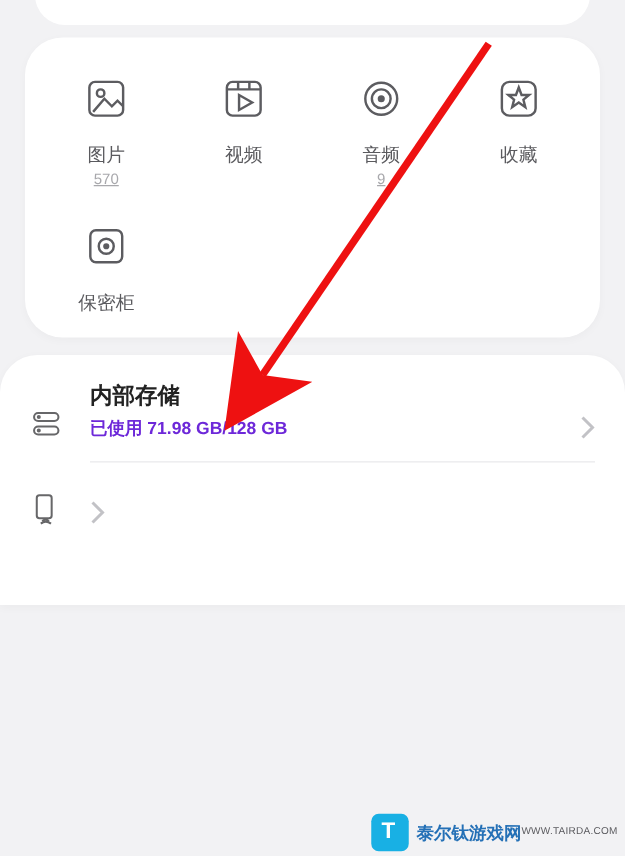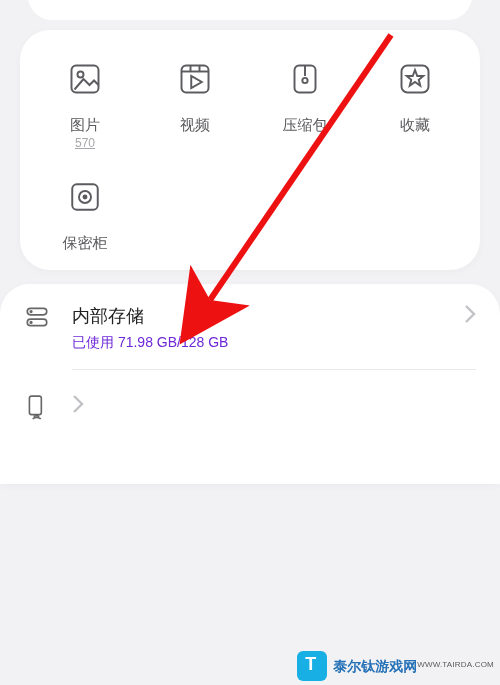--- a/index.html
+++ b/index.html
@@ -61,23 +61,24 @@
     }
     .panel {
       margin-top: 14px;
       background: #ffffff;
       border-radius: 30px 30px 0 0;
       box-shadow: 0 2px 8px rgba(0,0,0,0.03);
       padding: 2px 0 40px 0;
     }
     .row {
       display: flex;
-      align-items: flex-start;
+      align-items: flex-end;
       padding: 18px 24px 18px 24px;
       position: relative;
+      font-weight: bold;
     }
     .row + .row { padding-top: 24px; padding-bottom: 24px; }
     .row-divider {
       position: absolute;
       left: 72px; right: 24px; bottom: 0;
       height: 1px;
       background: #e9e9eb;
     }
     .row .row-icon {
       width: 26px;
@@ -155,33 +156,33 @@
             <line x1="6" y1="14" x2="42" y2="14"></line>
             <line x1="18" y1="6" x2="18" y2="14"></line>
             <line x1="30" y1="6" x2="30" y2="14"></line>
             <path d="M19 20 L19 36 L33 28 Z"></path>
           </svg>
         </div>
         <div class="label">视频</div>
 
       </div>
 
-
-
-      <div class="tile">
-        <div class="iconwrap">
-          <svg width="36" height="36" viewBox="0 0 48 48" fill="none" stroke="#5c5c60" stroke-width="2.6">
-            <rect x="10" y="6" width="28" height="36" rx="6"></rect>
-            <line x1="24" y1="6" x2="24" y2="20"></line>
-            <circle cx="24" cy="26" r="3.5"></circle>
-          </svg>
-        </div>
-        <div class="label">压缩包</div>
-
-      </div>
+      <div class="tile">
+        <div class="iconwrap">
+          <svg width="36" height="36" viewBox="0 0 48 48" fill="none" stroke="#5c5c60" stroke-width="2.6">
+            <circle cx="24" cy="24" r="17"></circle>
+            <circle cx="24" cy="24" r="10"></circle>
+            <circle cx="24" cy="24" r="2.5" fill="#5c5c60"></circle>
+          </svg>
+        </div>
+        <div class="label">音频</div>
+        <div class="count">9</div>
+      </div>
+
+
 
 
       <div class="tile">
         <div class="iconwrap">
           <svg width="36" height="36" viewBox="0 0 48 48" fill="none" stroke="#5c5c60" stroke-width="2.6">
             <rect x="6" y="6" width="36" height="36" rx="8"></rect>
             <path d="M24 12 L27 20 L35 20 L29 25 L31 33 L24 28 L17 33 L19 25 L13 20 L21 20 Z"></path>
           </svg>
         </div>
         <div class="label">收藏</div>

